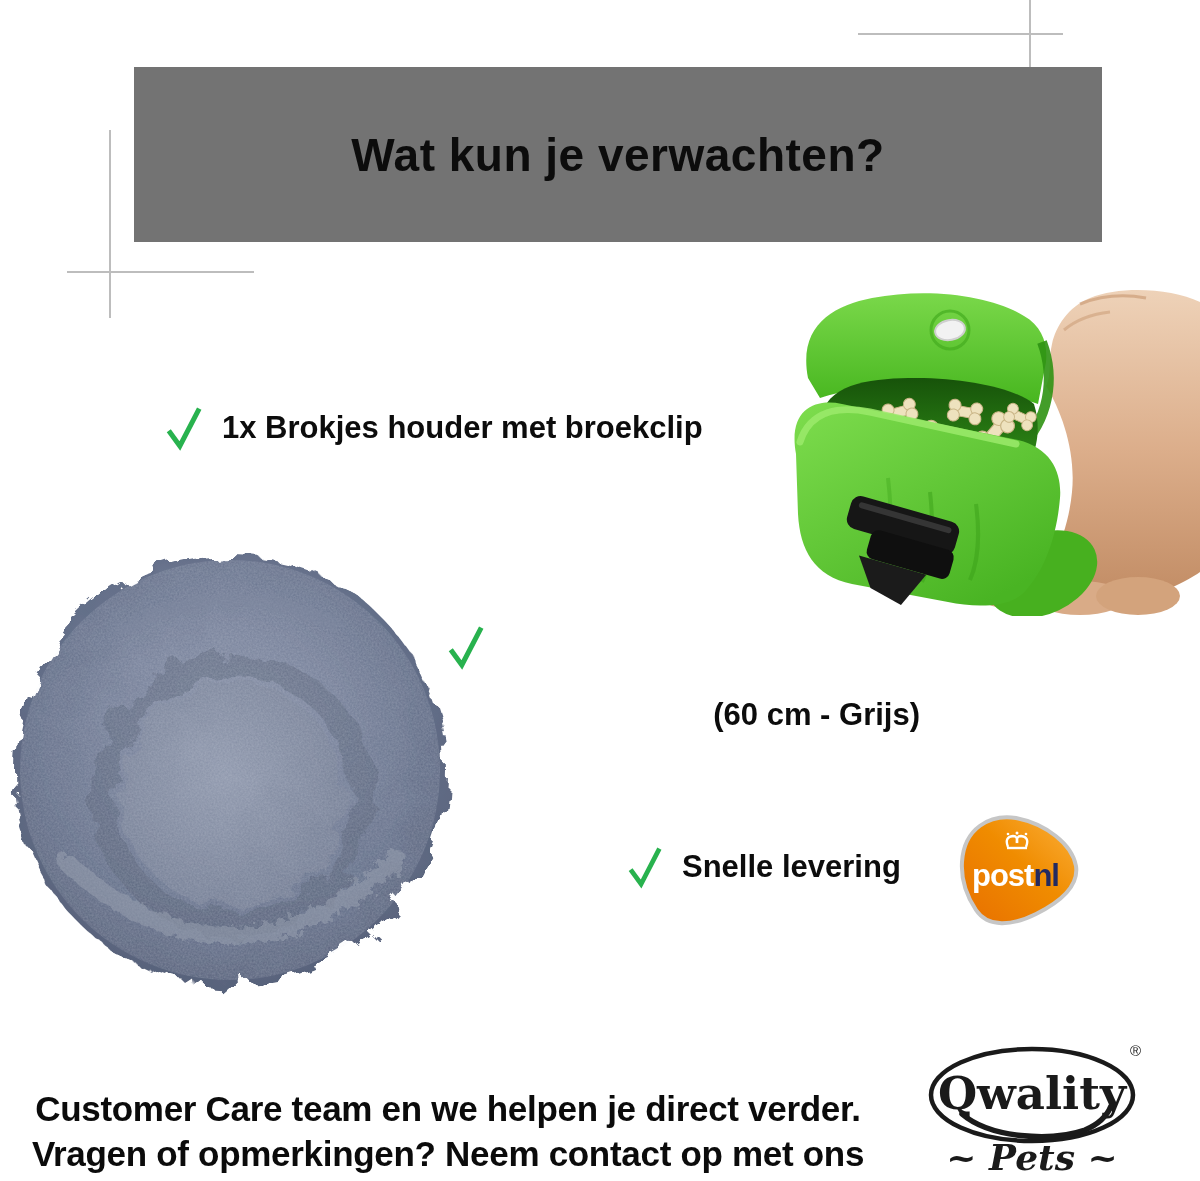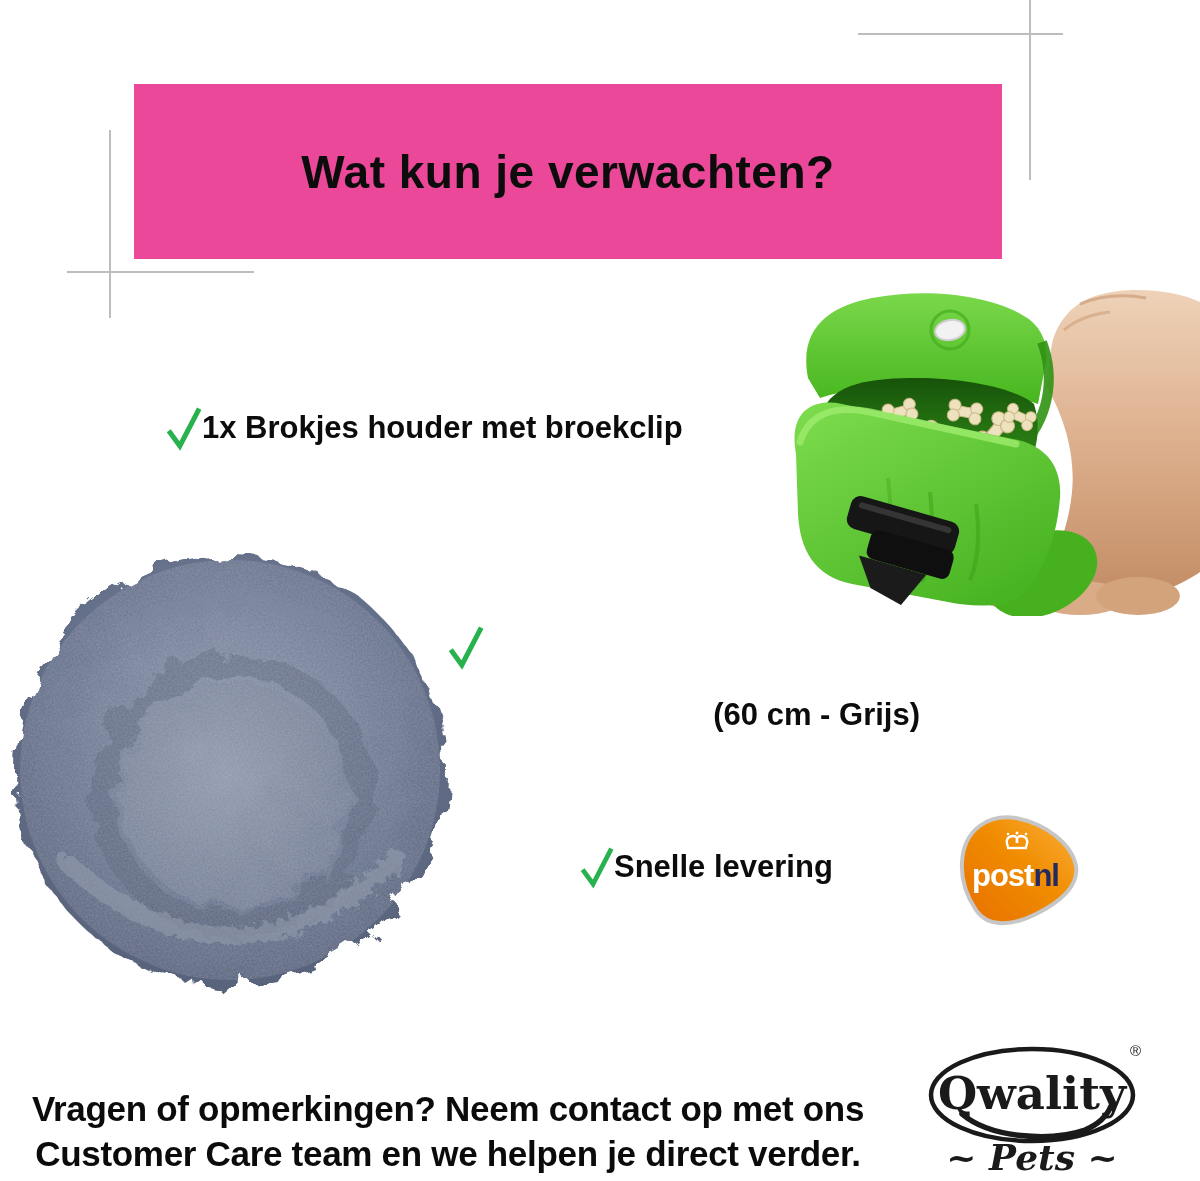--- a/index.html
+++ b/index.html
@@ -2,25 +2,25 @@
 <html><head>
 <meta charset="utf-8">
 <style>
   html,body{margin:0;padding:0;background:#ffffff;}
   .canvas{
     position:relative;width:1200px;height:1181px;background:#ffffff;
     font-family:"Liberation Sans",sans-serif;overflow:hidden;
   }
   .xline{position:absolute;background:#bdbdbd;}
   .banner{
-    position:absolute;left:134px;top:84px;width:868px;height:175px;
-    background:#ec4899;display:flex;align-items:center;justify-content:center;
+    position:absolute;left:134px;top:67px;width:968px;height:175px;
+    background:#737373;display:flex;align-items:center;justify-content:center;
   }
   .title{font-size:46px;font-weight:bold;color:#0c0c0c;letter-spacing:.5px;}
-  .check-row{position:absolute;display:flex;align-items:center;height:50px;}
+  .check-row{position:absolute;display:flex;align-items:center;gap:20px;height:50px;}
   .check-label{font-size:31px;font-weight:bold;color:#0c0c0c;white-space:nowrap;}
   .sub-label{
     position:absolute;left:540px;top:697px;width:380px;text-align:right;
     font-size:31px;font-weight:bold;color:#0c0c0c;white-space:nowrap;
   }
   .footer{
     position:absolute;left:28px;top:1086px;width:840px;text-align:center;
     font-size:35px;font-weight:bold;color:#0b0b0b;line-height:45px;letter-spacing:-.3px;
   }
   .photo{position:absolute;}
@@ -164,21 +164,21 @@
     <span class="check-label">1x Brokjes houder met broekclip</span>
   </div>
 
   <div class="check-row" style="left:448px;top:622px;">
     <svg width="36" height="46" viewBox="0 0 26 32">
       <path d="M2 18 L10 29 L24 2" stroke="#28b24e" stroke-width="3.6" fill="none"></path>
     </svg>
   </div>
   <div class="sub-label">(60 cm - Grijs)</div>
 
-  <div class="check-row" style="left:580px;top:842px;">
+  <div class="check-row" style="left:628px;top:842px;">
     <svg width="34" height="44" viewBox="0 0 26 32">
       <path d="M2 18 L10 29 L24 2" stroke="#28b24e" stroke-width="3.6" fill="none"></path>
     </svg>
     <span class="check-label">Snelle levering</span>
   </div>
 
   <svg class="photo" style="left:948px;top:810px;" width="142" height="128" viewBox="0 0 142 128">
     <defs>
       <linearGradient id="pnlGrad" x1="0" y1="1" x2="1" y2="0">
         <stop offset="0" stop-color="#e86f00"></stop>
@@ -195,22 +195,22 @@
       <circle cx="0" cy="-7" r="1.5" fill="#ffffff" stroke="none"></circle>
       <circle cx="-9" cy="-6" r="1.3" fill="#ffffff" stroke="none"></circle>
       <circle cx="9" cy="-6" r="1.3" fill="#ffffff" stroke="none"></circle>
     </g>
     <text x="24" y="76" font-family="Liberation Sans, sans-serif" font-weight="bold" font-size="31" letter-spacing="-1">
       <tspan fill="#ffffff">post</tspan><tspan fill="#232a60">nl</tspan>
     </text>
   </svg>
 
   <div class="footer">
+    <div>Customer Care team en we helpen je direct verder.</div>
     <div>Vragen of opmerkingen? Neem contact op met ons</div>
-    <div>Customer Care team en we helpen je direct verder.</div>
   </div>
 
   <svg class="photo" style="left:900px;top:1032px;" width="280" height="149" viewBox="0 0 280 149">
     <ellipse cx="132" cy="63" rx="101" ry="46" fill="#ffffff" stroke="#1a1a1a" stroke-width="4.5"></ellipse>
     <text x="132" y="77" text-anchor="middle" font-family="DejaVu Serif, serif" font-weight="bold" font-size="45" fill="#1a1a1a">Qwality</text>
     <path d="M 62 82 C 90 106 150 110 185 98 C 199 92 207 84 211 74" stroke="#1a1a1a" stroke-width="5.5" fill="none" stroke-linecap="round"></path>
     <text x="230" y="24" font-family="Liberation Sans, sans-serif" font-size="15" fill="#1a1a1a">®</text>
     <text x="132" y="138" text-anchor="middle" font-family="DejaVu Serif, serif" font-style="italic" font-weight="bold" font-size="36" fill="#1a1a1a">~ Pets ~</text>
   </svg>
 

